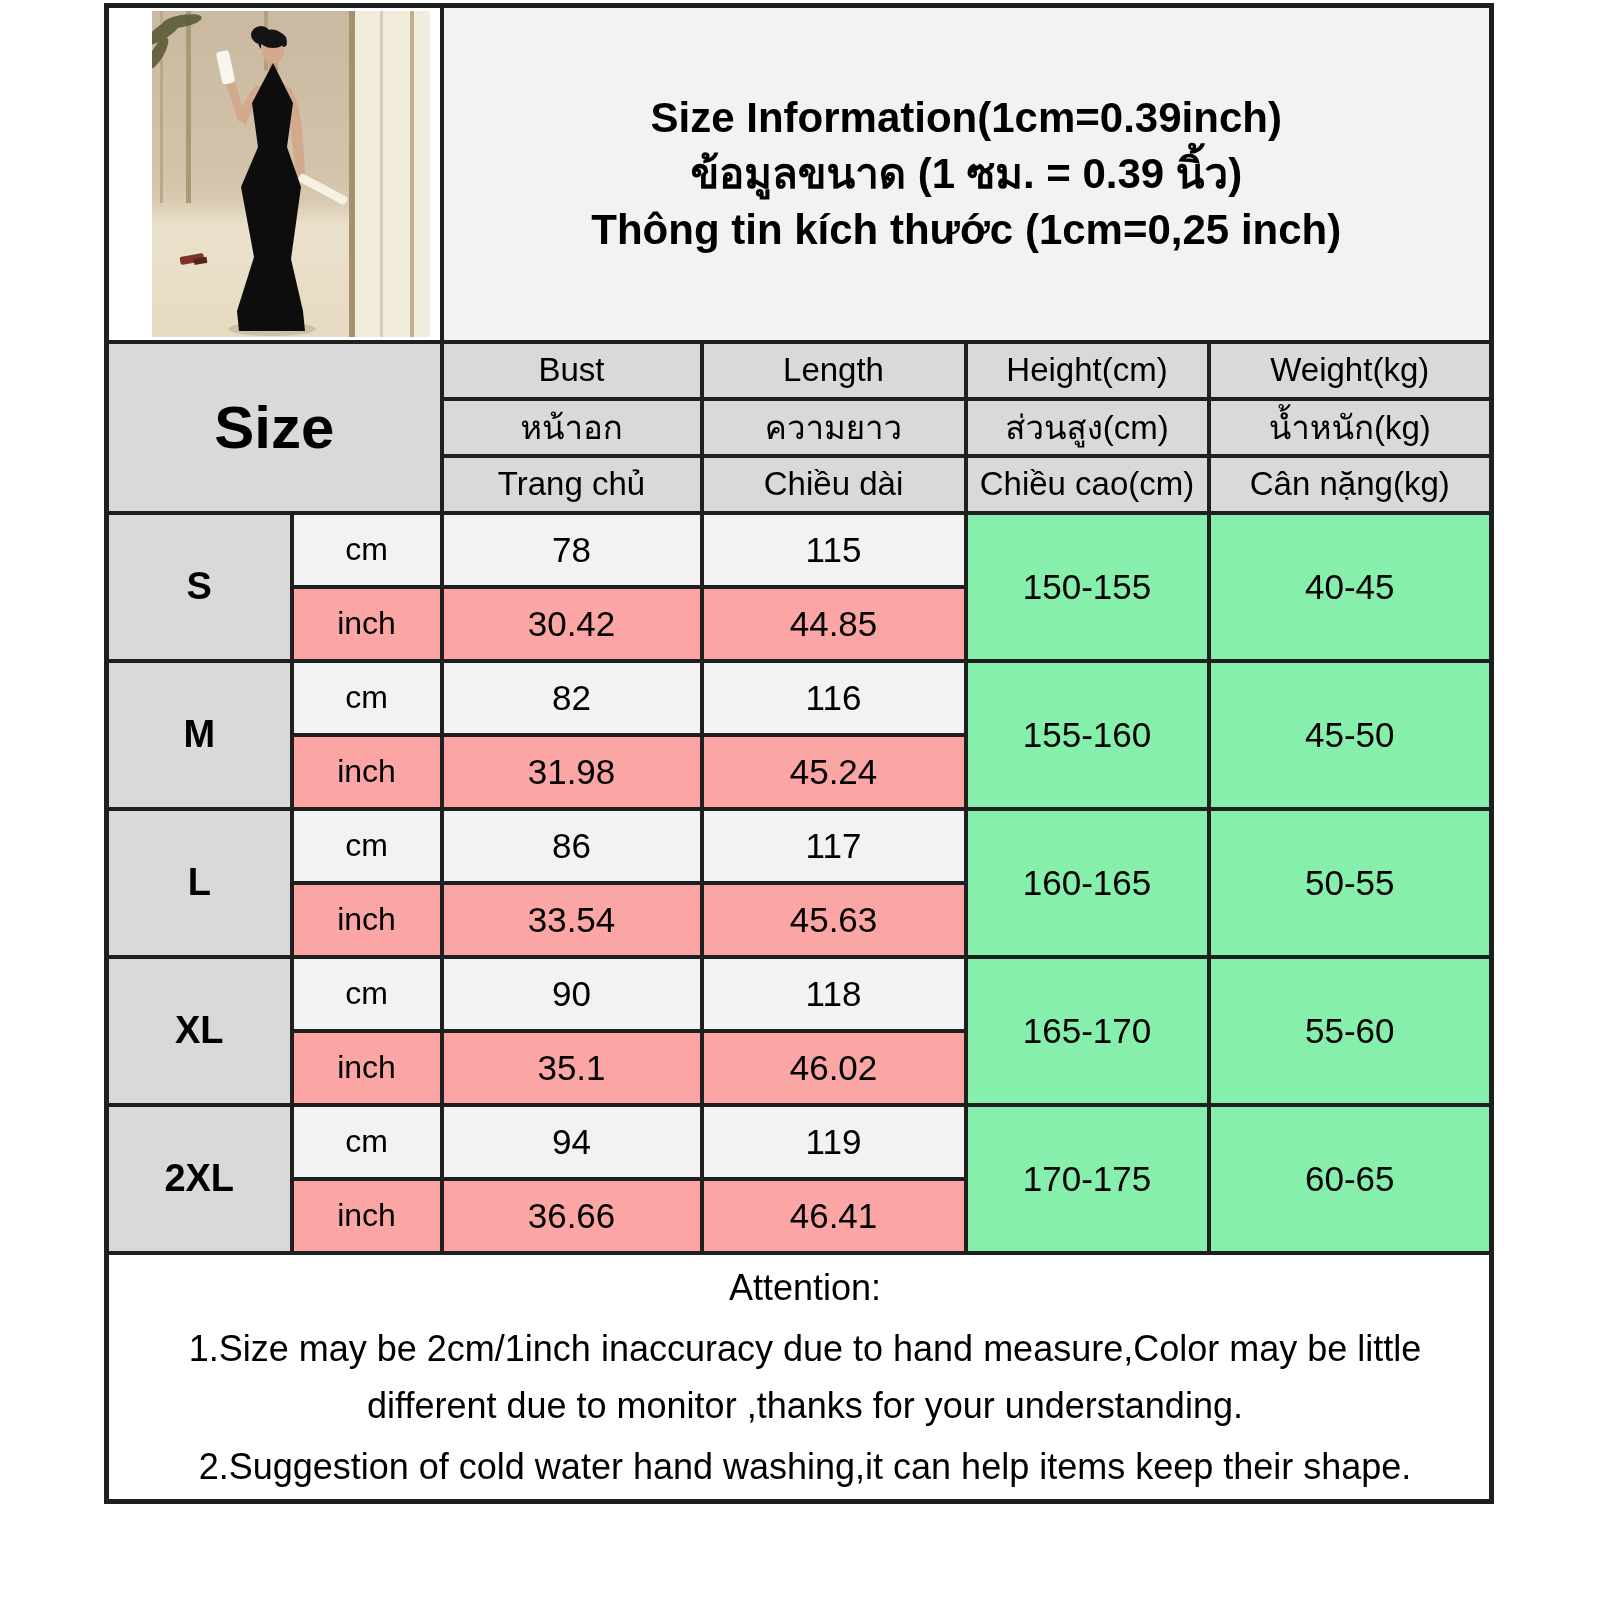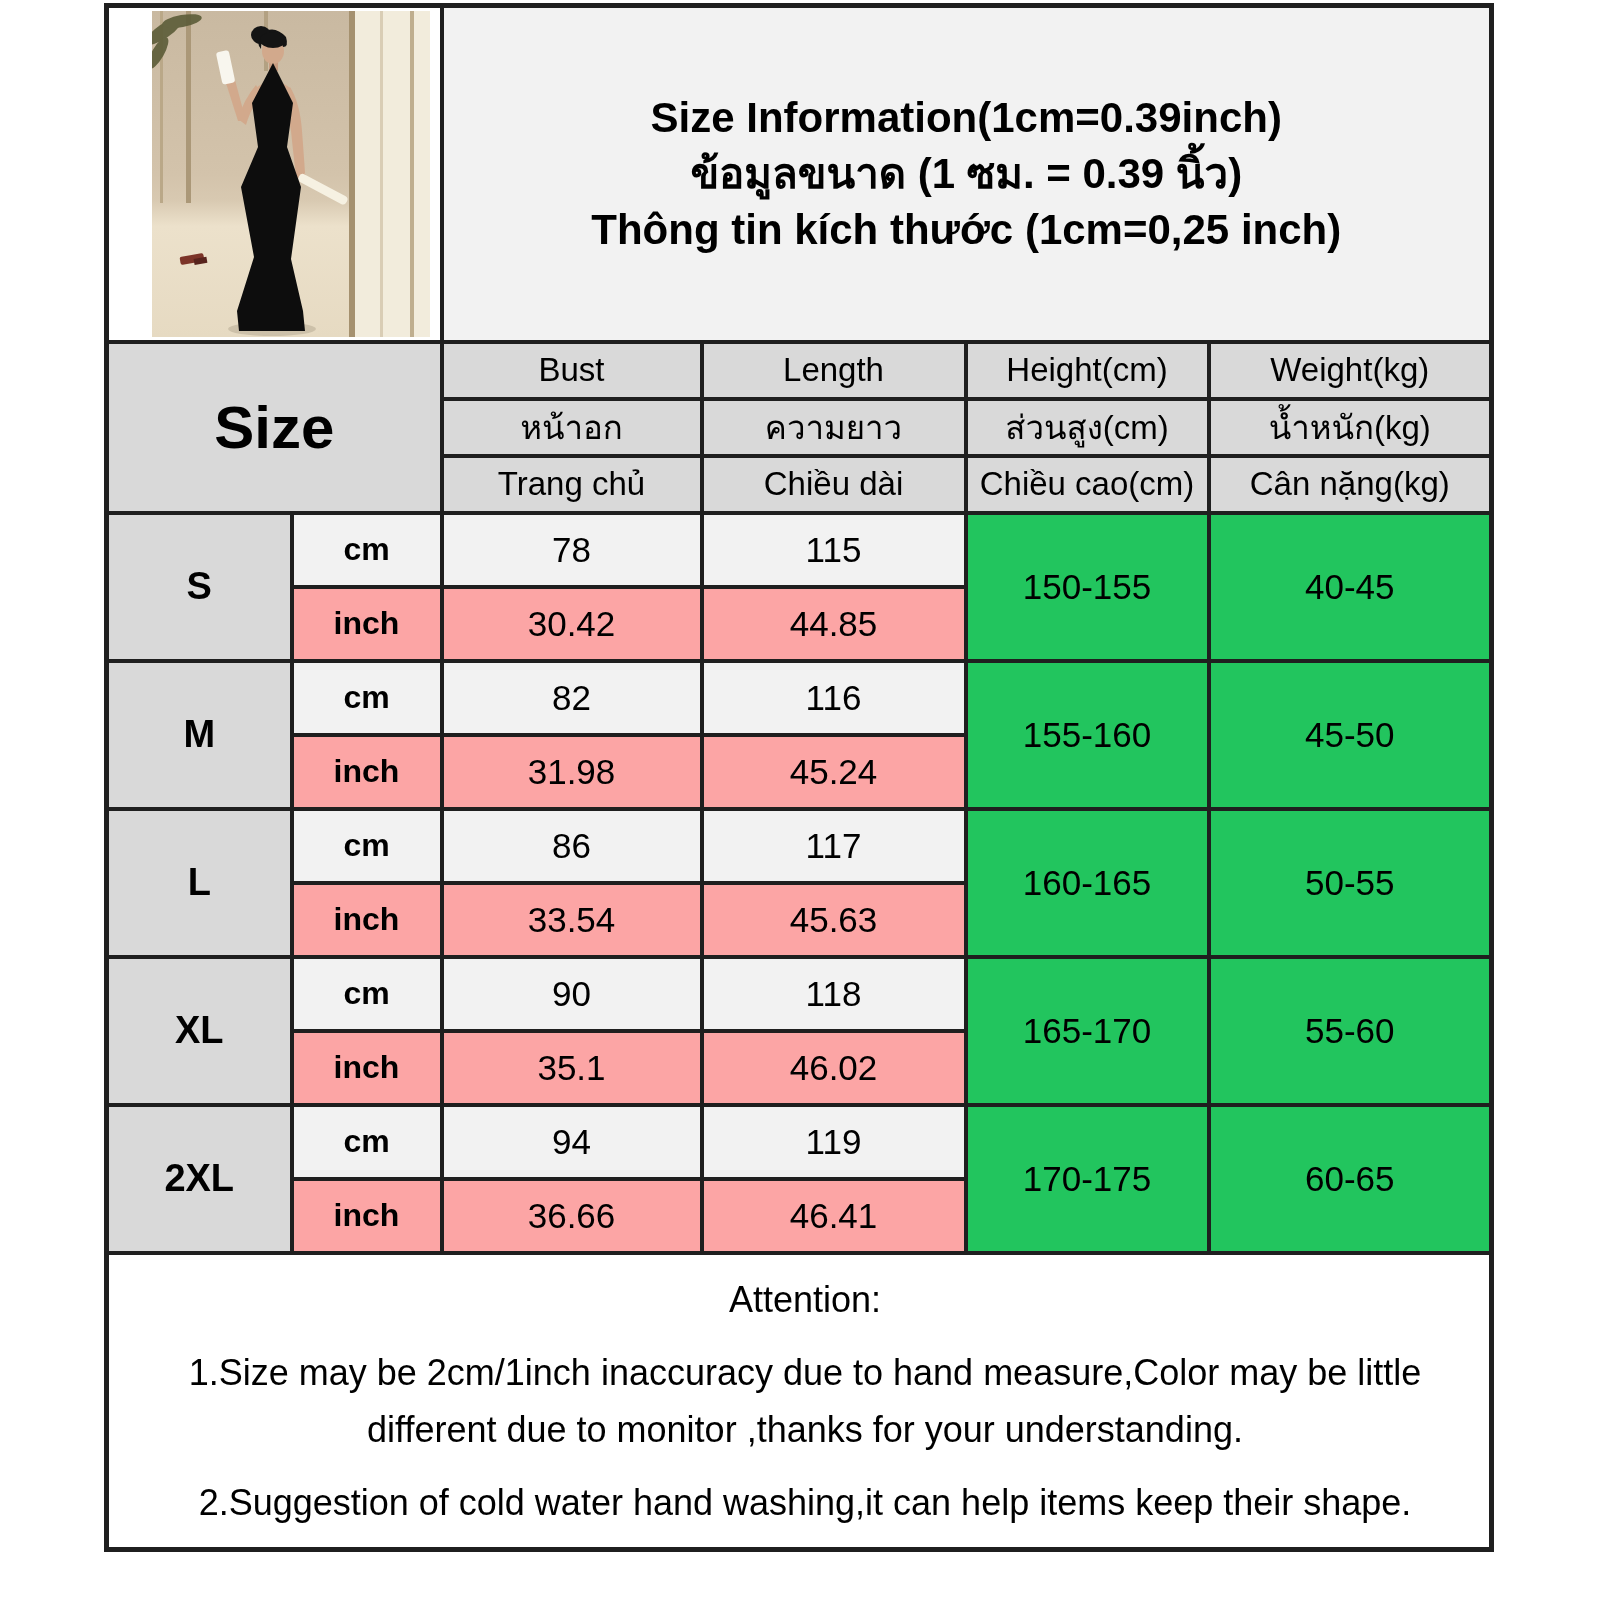--- a/index.html
+++ b/index.html
@@ -35,35 +35,35 @@
   tr.note-row   { height: auto;  }
 
   td.photo-cell { background: #ffffff; vertical-align: middle; }
   td.title-cell { background: #f2f2f2; }
   .title-block div { font-weight: bold; font-size: 42px; line-height: 56px; }
 
   td.size-hdr   { background: #d9d9d9; font-weight: bold; font-size: 60px; }
   td.hdr-cell   { background: #d9d9d9; font-weight: normal; font-size: 33px; }
 
   td.size-label { background: #d9d9d9; font-weight: bold; font-size: 38px; }
-  td.unit-cell  { font-weight: bold; font-size: 32px; }
+  td.unit-cell  { font-weight: normal; font-size: 32px; }
   td.val-cell   { font-weight: normal; font-size: 35px; }
   td.cm-bg      { background: #f2f2f2; }
   td.inch-bg    { background: #fca5a5; }
-  td.range-cell { background: #22c55e; font-weight: normal; font-size: 35px; }
+  td.range-cell { background: #86efac; font-weight: normal; font-size: 35px; }
 
   td.note-cell {
     background: #ffffff;
     text-align: left;
     vertical-align: top;
     padding: 8px 12px 0 8px;
     font-size: 36px;
     line-height: 57px;
   }
-  td.note-cell p { margin: 16px; padding-left: 12px; }
+  td.note-cell p { margin: 4px; padding-left: 12px; }
 
   
   .photo {
     position: relative;
     width: 278px;
     height: 326px;
     margin: 2px 10px 2px auto;
     background: linear-gradient(#c9b9a1 0%, #d3c3ab 50%, #d8c9b1 58%, #ece1cb 66%, #e6dac2 100%);
     overflow: hidden;
   }

